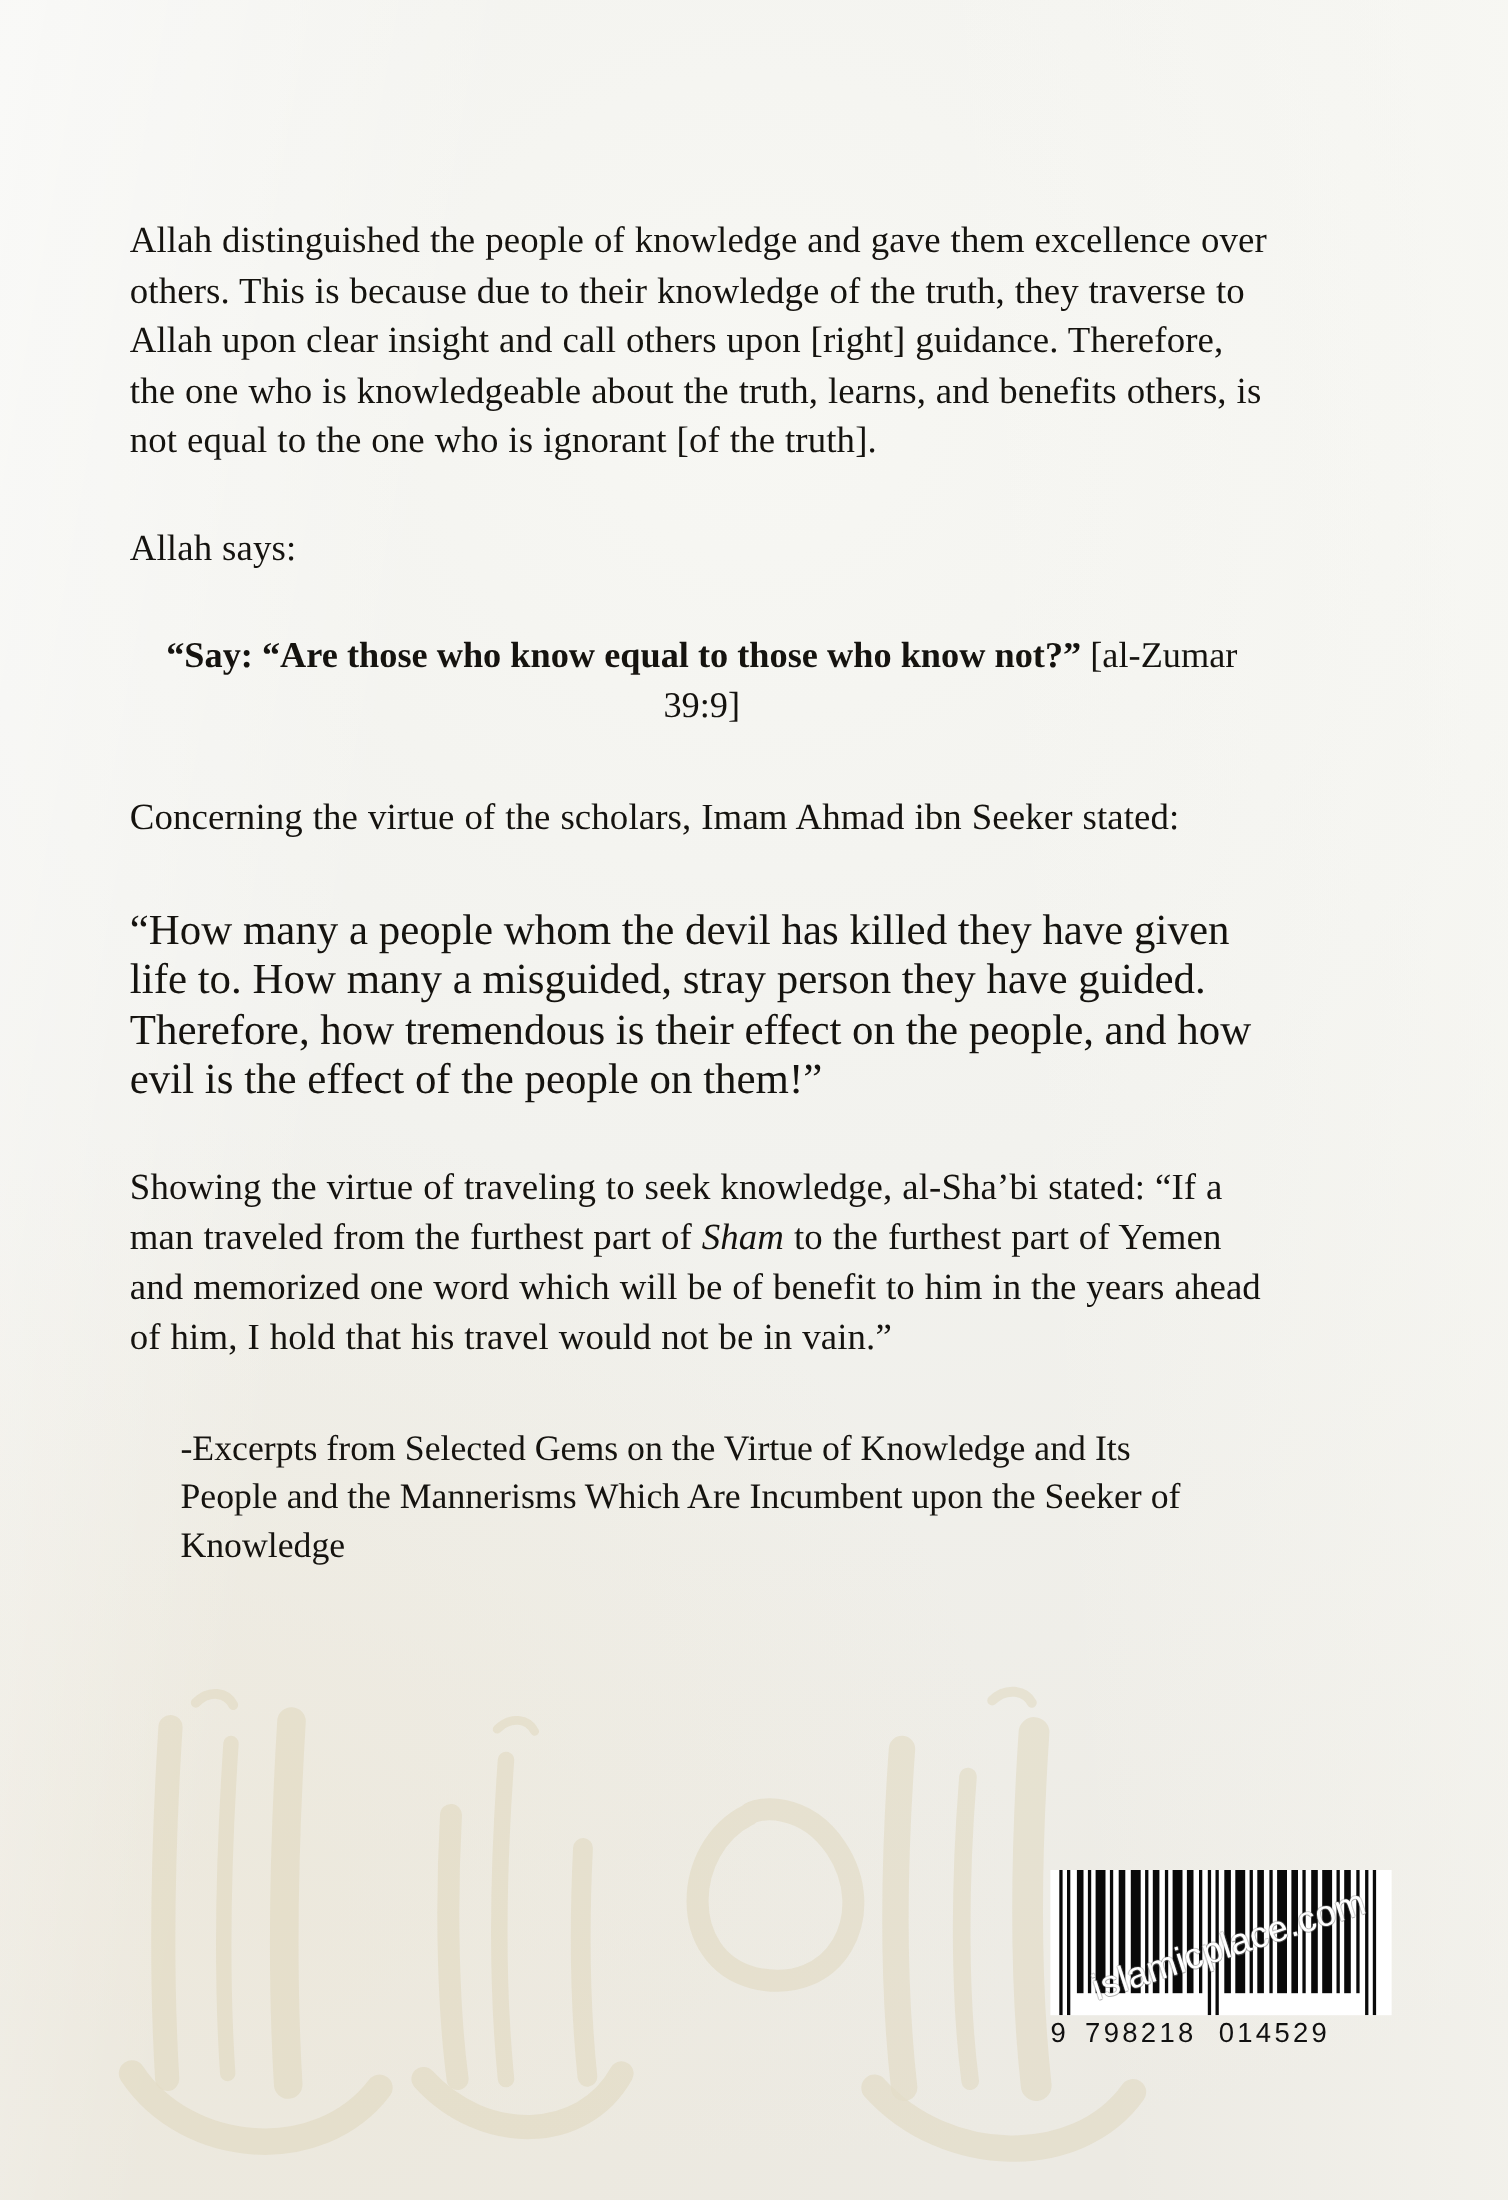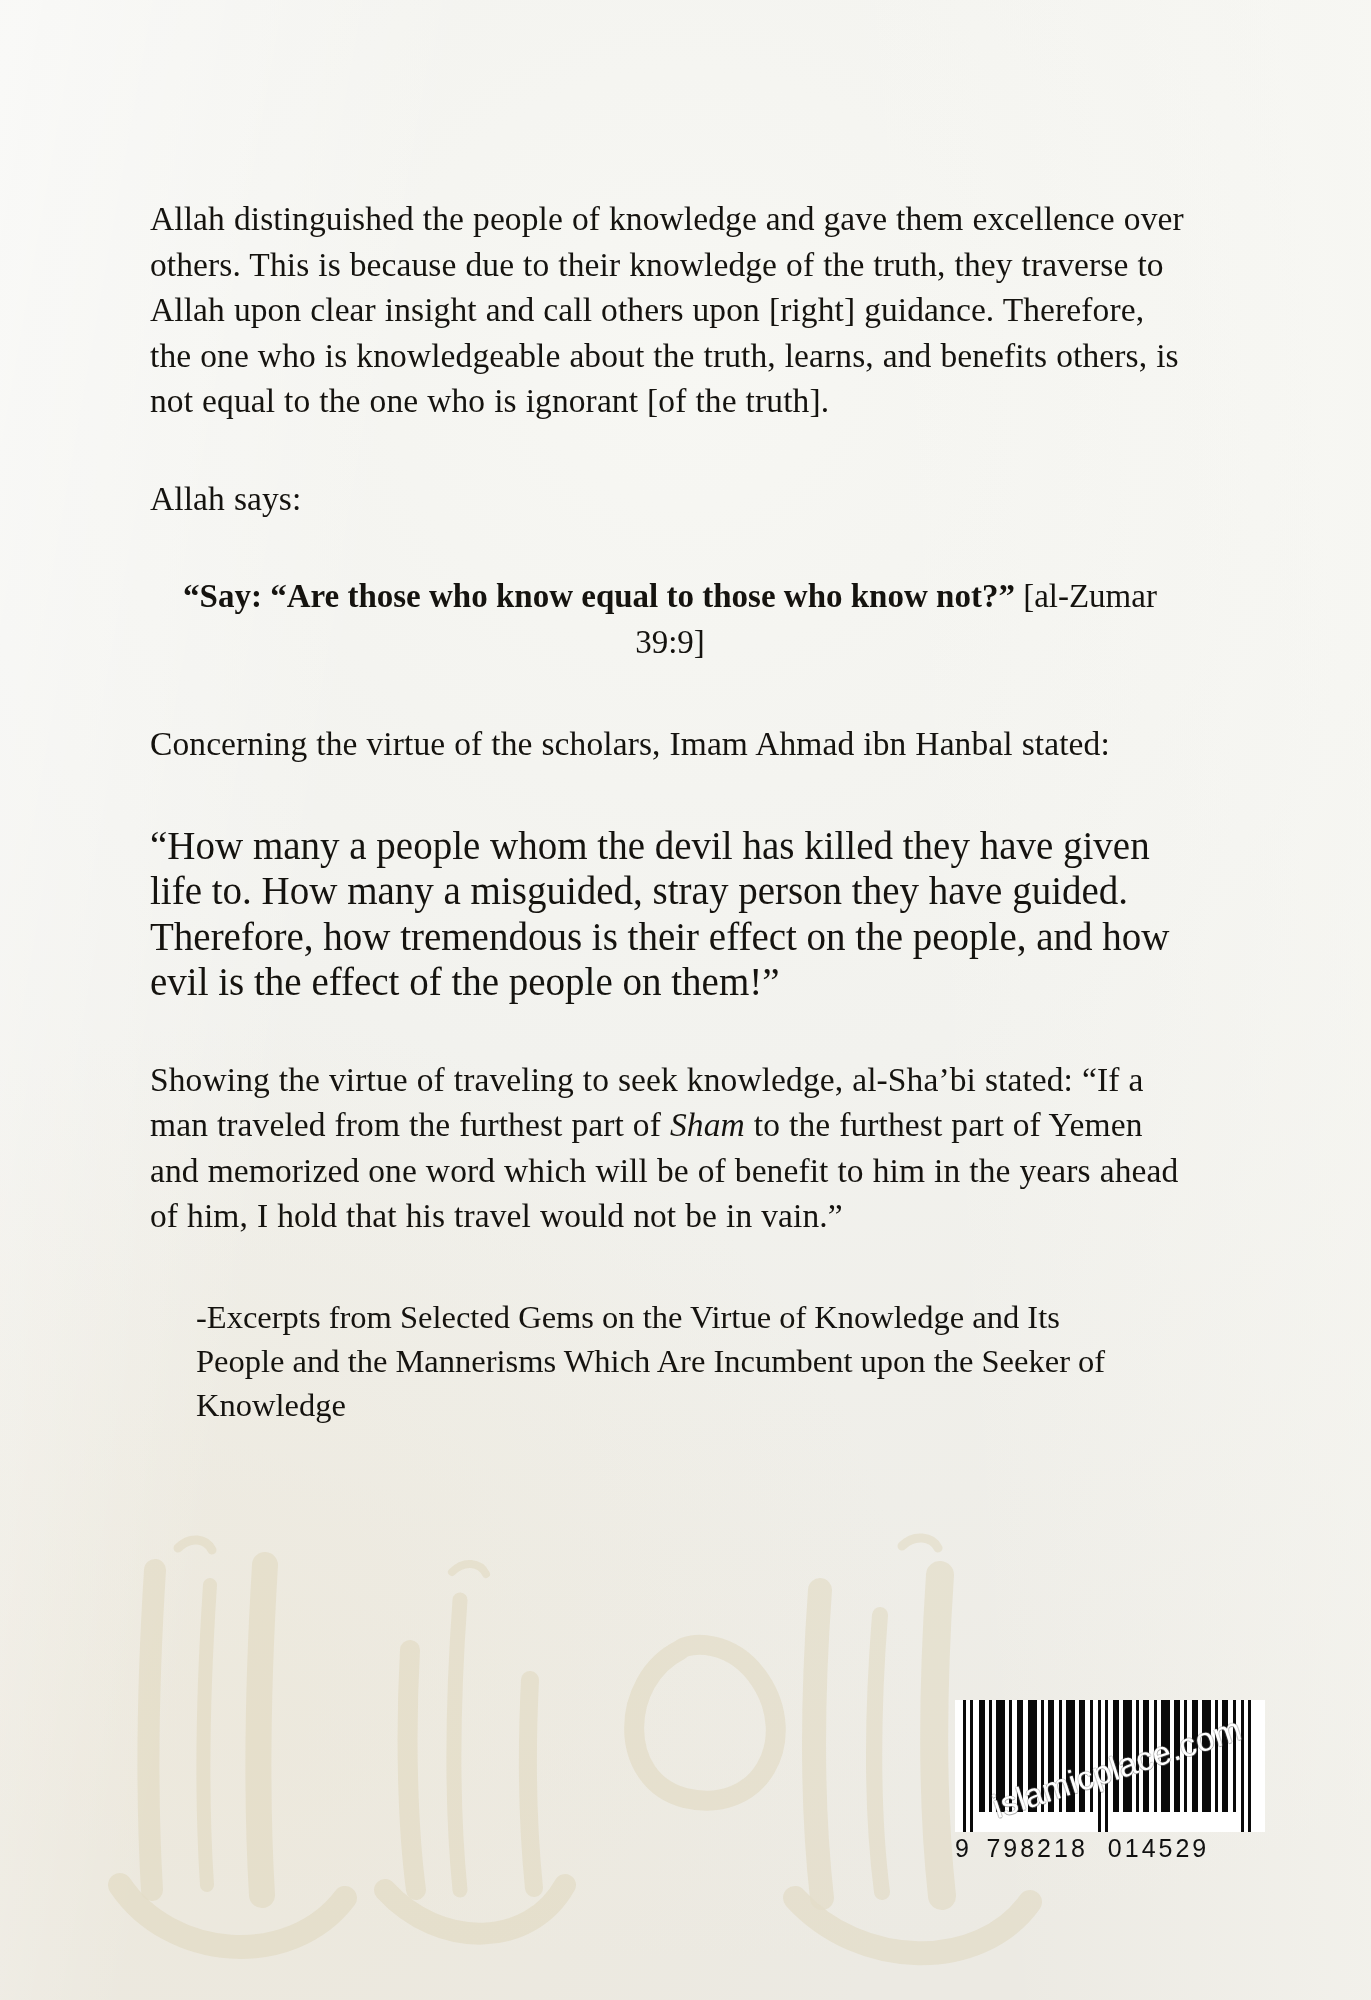--- a/index.html
+++ b/index.html
@@ -42,21 +42,20 @@
     pointer-events: none;
     opacity: 0.5;
   }
 
   
   #content {
     position: absolute;
     left: 118px;
     top: 196px;
     width: 1040px;
-    margin-left: 32px;
   }
 
   .para {
     font-size: 33.5px;
     line-height: 45.5px;
     letter-spacing: 0.1px;
     margin: 0 0 0px 0;
     text-align: left;
     word-spacing: 0.5px;
   }
@@ -187,21 +186,21 @@
     <div class="gap-mid"></div>
 
     <p class="para">Allah says:</p>
 
     <div class="gap-mid"></div>
 
     <p class="verse"><span>“Say: “Are those who know equal to those who know not?”</span> <span class="ref">[al-Zumar 39:9]</span></p>
 
     <div class="gap-large"></div>
 
-    <p class="para">Concerning the virtue of the scholars, Imam Ahmad ibn Hanbal stated:</p>
+    <p class="para">Concerning the virtue of the scholars, Imam Ahmad ibn Seeker stated:</p>
 
     <div class="gap-large"></div>
 
     <p class="quote-block">“How many a people whom the devil has killed they have given life to. How many a misguided, stray person they have guided. Therefore, how tremendous is their effect on the people, and how evil is the effect of the people on them!”</p>
 
     <div class="gap-mid"></div>
 
     <p class="para"><span>Showing the virtue of traveling to seek knowledge, al-Sha’bi stated: “If a man traveled from the furthest part of </span><em class="ital">Sham</em><span> to the furthest part of Yemen and memorized one word which will be of benefit to him in the years ahead of him, I hold that his travel would not be in vain.”</span></p>
 
     <div class="gap-large"></div>

